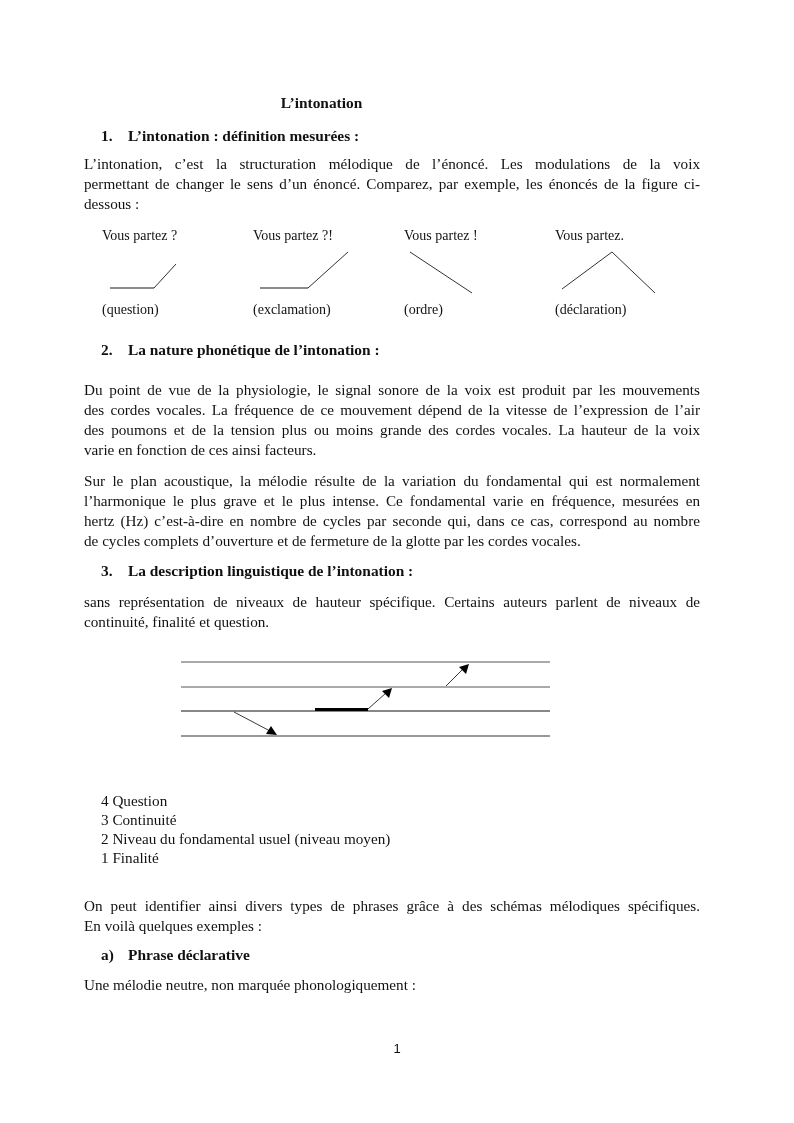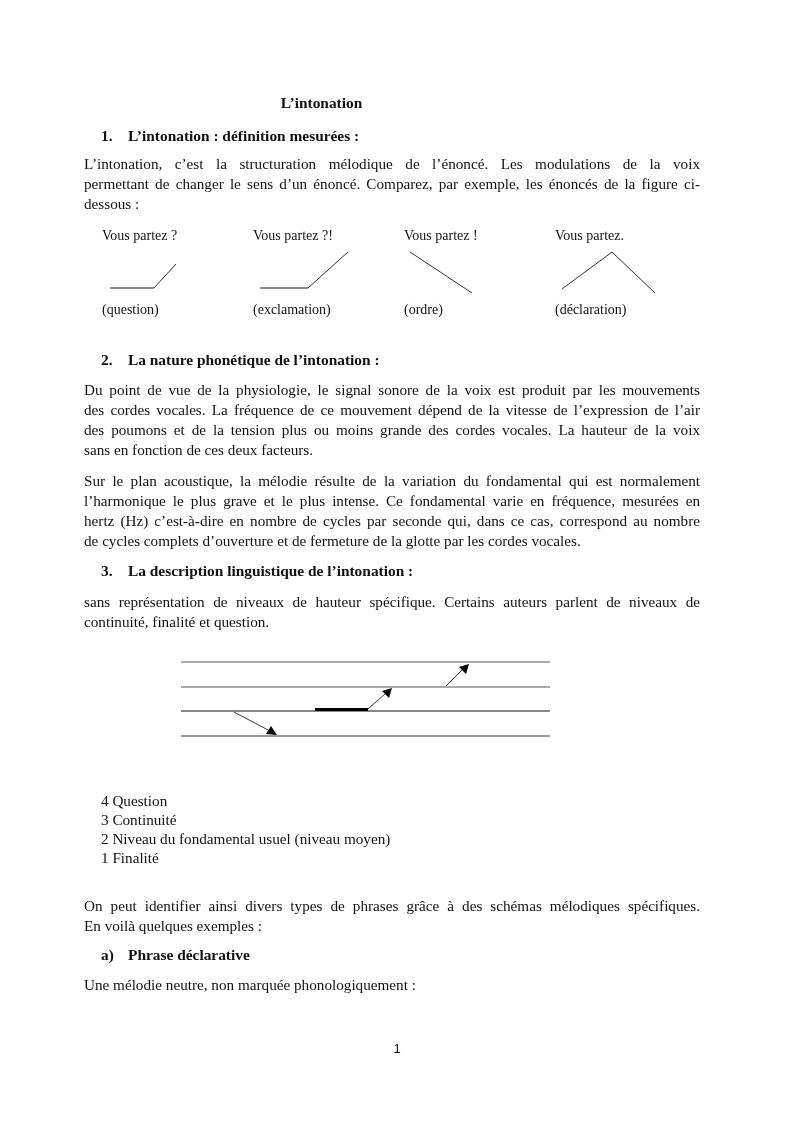--- a/index.html
+++ b/index.html
@@ -83,29 +83,29 @@
       </g>
 
       <g>
         <line x1="446" y1="686" x2="463" y2="669" stroke="#222" stroke-width="0.9"></line>
         <polygon points="469,664 466,674 459,667" fill="#000"></polygon>
       </g>
     </g>
   </svg>
 </div>
 
-<div class="abs h2" style="left:101px; top:351px;">
+<div class="abs h2" style="left:101px; top:341px;">
   <span class="num">2.</span><span>La nature phonétique de l’intonation :</span>
 </div>
 
 <div class="abs para" style="top:380px;">
   <div style="text-align-last:justify">Du point de vue de la physiologie, le signal sonore de la voix est produit par les mouvements</div>
   <div style="text-align-last:justify">des cordes vocales. La fréquence de ce mouvement dépend de la vitesse de l’expression de l’air</div>
   <div style="text-align-last:justify">des poumons et de la tension plus ou moins grande des cordes vocales. La hauteur de la voix</div>
-  <div>sans en fonction de ces deux facteurs.</div>
+  <div>varie en fonction de ces ainsi facteurs.</div>
 </div>
 
 <div class="abs para" style="top:471px;">
   <div style="text-align-last:justify">Sur le plan acoustique, la mélodie résulte de la variation du fondamental qui est normalement</div>
   <div style="text-align-last:justify">l’harmonique le plus grave et le plus intense. Ce fondamental varie en fréquence, mesurées en</div>
   <div style="text-align-last:justify">hertz (Hz) c’est-à-dire en nombre de cycles par seconde qui, dans ce cas, correspond au nombre</div>
   <div>de cycles complets d’ouverture et de fermeture de la glotte par les cordes vocales.</div>
 </div>
 
 <div class="abs h2" style="left:101px; top:562px;">

